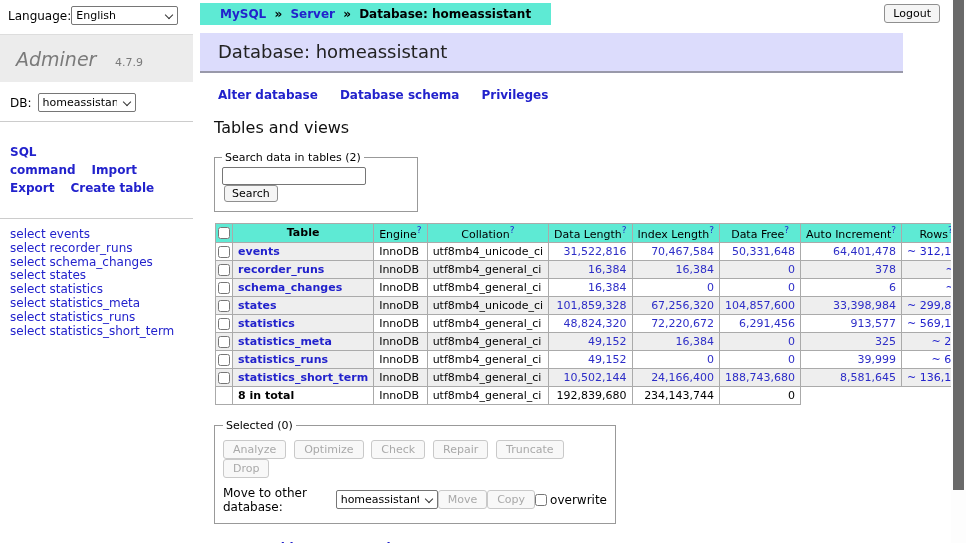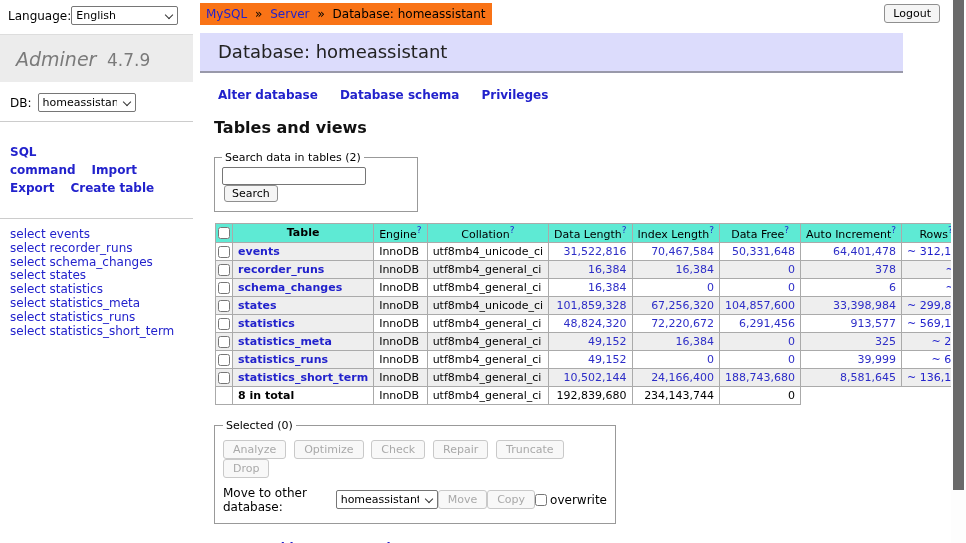--- a/index.html
+++ b/index.html
@@ -8,21 +8,21 @@
     width:966px; height:543px; overflow:hidden; background:#fff;
     font-family:"DejaVu Sans", sans-serif; font-size:12px; color:#000; position:relative;
   }
   a { color:#2222cc; text-decoration:none; cursor:pointer; }
 
   
   .sidebar { position:absolute; left:0; top:0; width:193px; }
   .lang-row { padding:6px 8px 5px 8px; display:flex; align-items:center; }
   h1.logo { margin:4px 0 0 0; background:#ececec; padding:9px 16px 10px 16px; font-weight:normal; border-top:1px solid #ddd;}
   h1.logo .brand { font-style:italic; color:#7a7a7a; font-size:19px; }
-  h1.logo .ver { color:#7a7a7a; font-size:17px; margin-left:3px; }
+  h1.logo .ver { color:#7a7a7a; font-size:11px; margin-left:11px; }
   .db-row { padding:11px 10px 9px 10px; display:flex; align-items:center; gap:6px; }
   .sidebar hr { border:none; border-top:1px solid #ccc; margin:0; }
   .menu-links { padding:9px 10px; line-height:1.5; }
   .menu-links a { font-weight:bold; margin-right:16px; }
   .select-links { padding:9px 10px; line-height:1.15; }
   .select-links a { display:block; }
 
   
   .sel { position:relative; display:inline-block; }
   .sel select {
@@ -40,30 +40,30 @@
 
   
   .btn {
     font-family:"DejaVu Sans", sans-serif; font-size:11px; color:#000;
     background:#f5f5f5; border:1px solid #8f8f8f; border-radius:3px; padding:2px 8px; cursor:pointer;
   }
   .btn[disabled] { color:#a9a9a9; border-color:#c9c9c9; background:#f8f8f8; cursor:default; }
 
   
   .main { position:absolute; left:200px; top:0; width:703px; }
-  .breadcrumb { display:inline-block; background:#f97316; padding:4px 6px; margin-top:3px; font-size:12px; }
+  .breadcrumb { display:inline-block; background:#5eead4; padding:4px 20px; margin-top:3px; font-size:12px;font-weight:bold; }
   .breadcrumb .sep { color:#000; margin:0 4px; }
   .logout-wrap { position:absolute; right:26px; top:4px; }
   h2.page-title {
     margin:8px 0 0 0; background:#dcdcfc; border-bottom:2px solid #9999aa;
     font-weight:normal; font-size:18px; color:#222; padding:8px 0 9px 18px;
   }
   .db-actions { margin:15px 0 0 18px; }
   .db-actions a { font-weight:bold; margin-right:22px; }
-  h3.section { font-weight:bold; font-size:16px; color:#111; margin:16px 0 14px 14px; }
+  h3.section { font-weight:normal; font-size:16px; color:#111; margin:16px 0 14px 14px; }
 
   fieldset { border:1px solid #999; margin:0; }
   fieldset legend { font-size:11px; padding:0 3px; }
   .search-fs { margin:10px 0 0 14px; width:204px; padding:3px 7px 9px 7px; }
   .search-fs input[type="text"] {
     width:144px; height:18px; border:1px solid #767676; border-radius:2px; font-size:11px; padding:1px 3px;
     font-family:"DejaVu Sans", sans-serif; vertical-align:middle;
   }
   .search-fs .btn { margin-left:2px; padding:1px 7px; }
 

